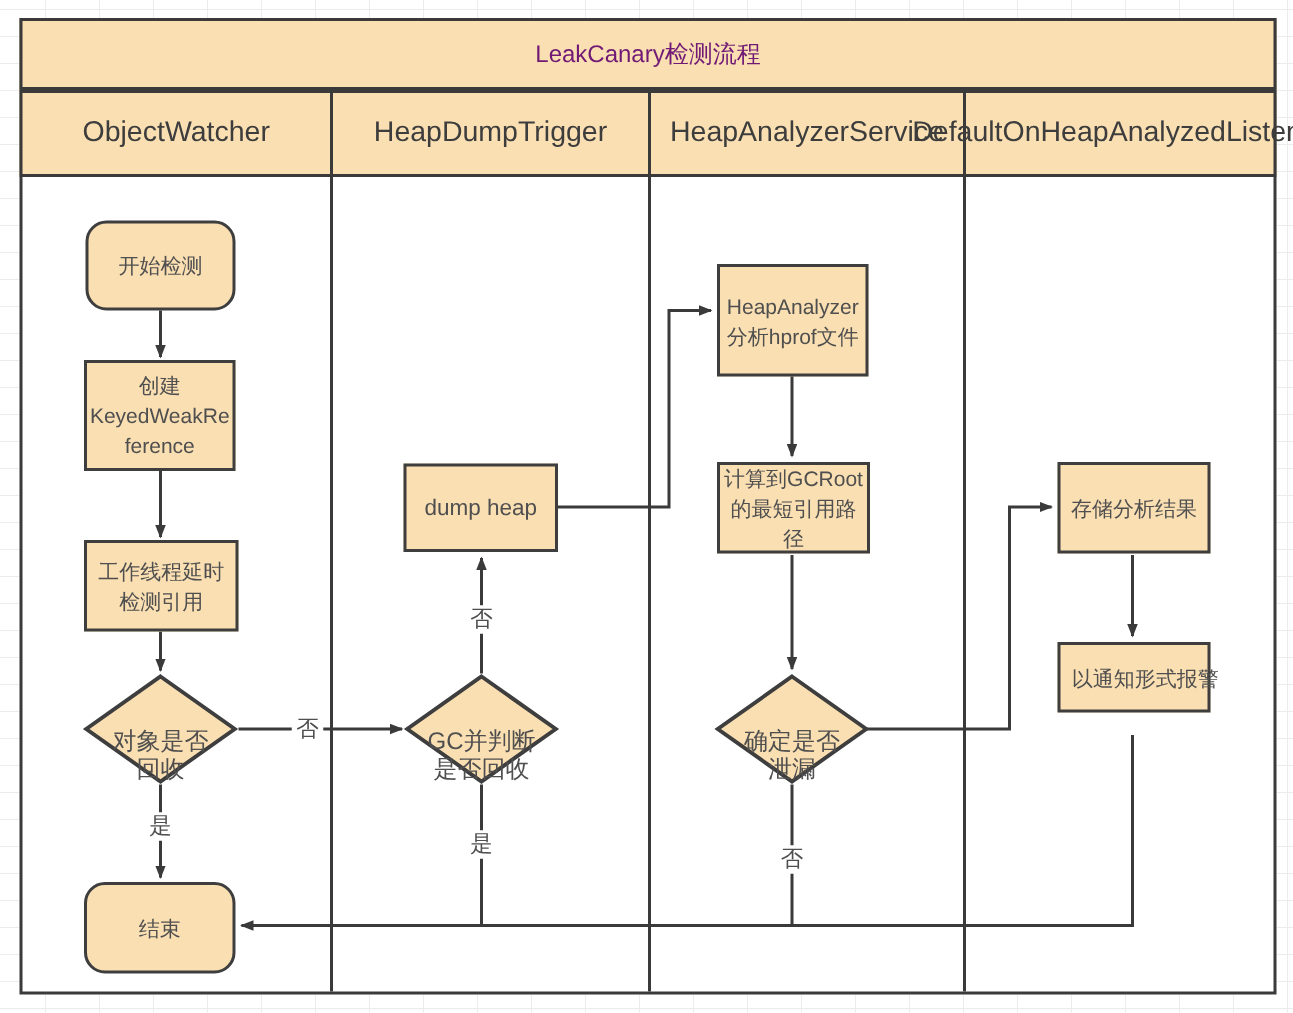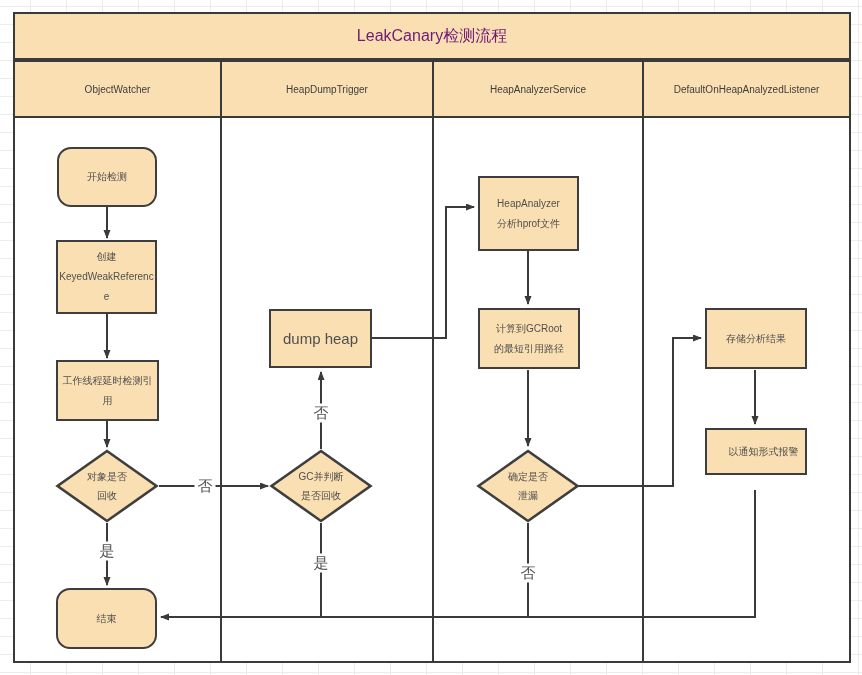--- a/index.html
+++ b/index.html
@@ -20,37 +20,37 @@
   .band-title{
     position:absolute;left:13px;top:12px;width:838px;height:48px;
     box-sizing:border-box;border:2px solid #3a3a3a;background:#fadfb2;
     display:flex;align-items:center;justify-content:center;
     font-size:16px;color:#701a75;z-index:2;
   }
   .lane-head{
     position:absolute;top:60px;height:58px;
     box-sizing:border-box;border:2px solid #3a3a3a;background:#fadfb2;
     display:flex;align-items:center;justify-content:center;
-    font-size:10px;color:#3d3d3d;z-index:2;
+    font-size:19px;color:#3d3d3d;z-index:2;
   }
   .lane-divider{
     position:absolute;top:118px;width:2px;height:543px;background:#3a3a3a;z-index:2;
   }
   .wires{position:absolute;left:0;top:0;z-index:3;}
   .node{
     position:absolute;box-sizing:border-box;z-index:4;
     background:#fadfb2;border:2px solid #3e3e3e;color:#4f4f4f;
     display:flex;align-items:center;justify-content:center;text-align:center;
-    font-size:10px;line-height:20px;white-space:pre-line;padding:0 1px;
+    font-size:14px;line-height:20px;white-space:pre-line;padding:0 1px;
   }
   .term{border-radius:14px;}
   .nowrap{white-space:nowrap;}
   .diamond{
-    position:absolute;z-index:4;display:flex;align-items:center;justify-content:center;
-    text-align:center;font-size:10px;line-height:19px;color:#4f4f4f;white-space:pre-line;
+    position:absolute;z-index:4;display:flex;align-items:flex-end;justify-content:center;
+    text-align:center;font-size:16px;line-height:19px;color:#4f4f4f;white-space:pre-line;
   }
   .diamond > svg{position:absolute;left:0;top:0;}
   .dtext{position:relative;z-index:1;}
   .elabel{
     position:absolute;transform:translate(-50%,-50%);z-index:5;
     background:#ffffff;padding:0 3px;font-size:15px;color:#4f4f4f;
   }
   .watermark{
     position:absolute;left:681px;top:629px;z-index:6;
     font-size:19px;color:#9e9e9e;letter-spacing:1px;

